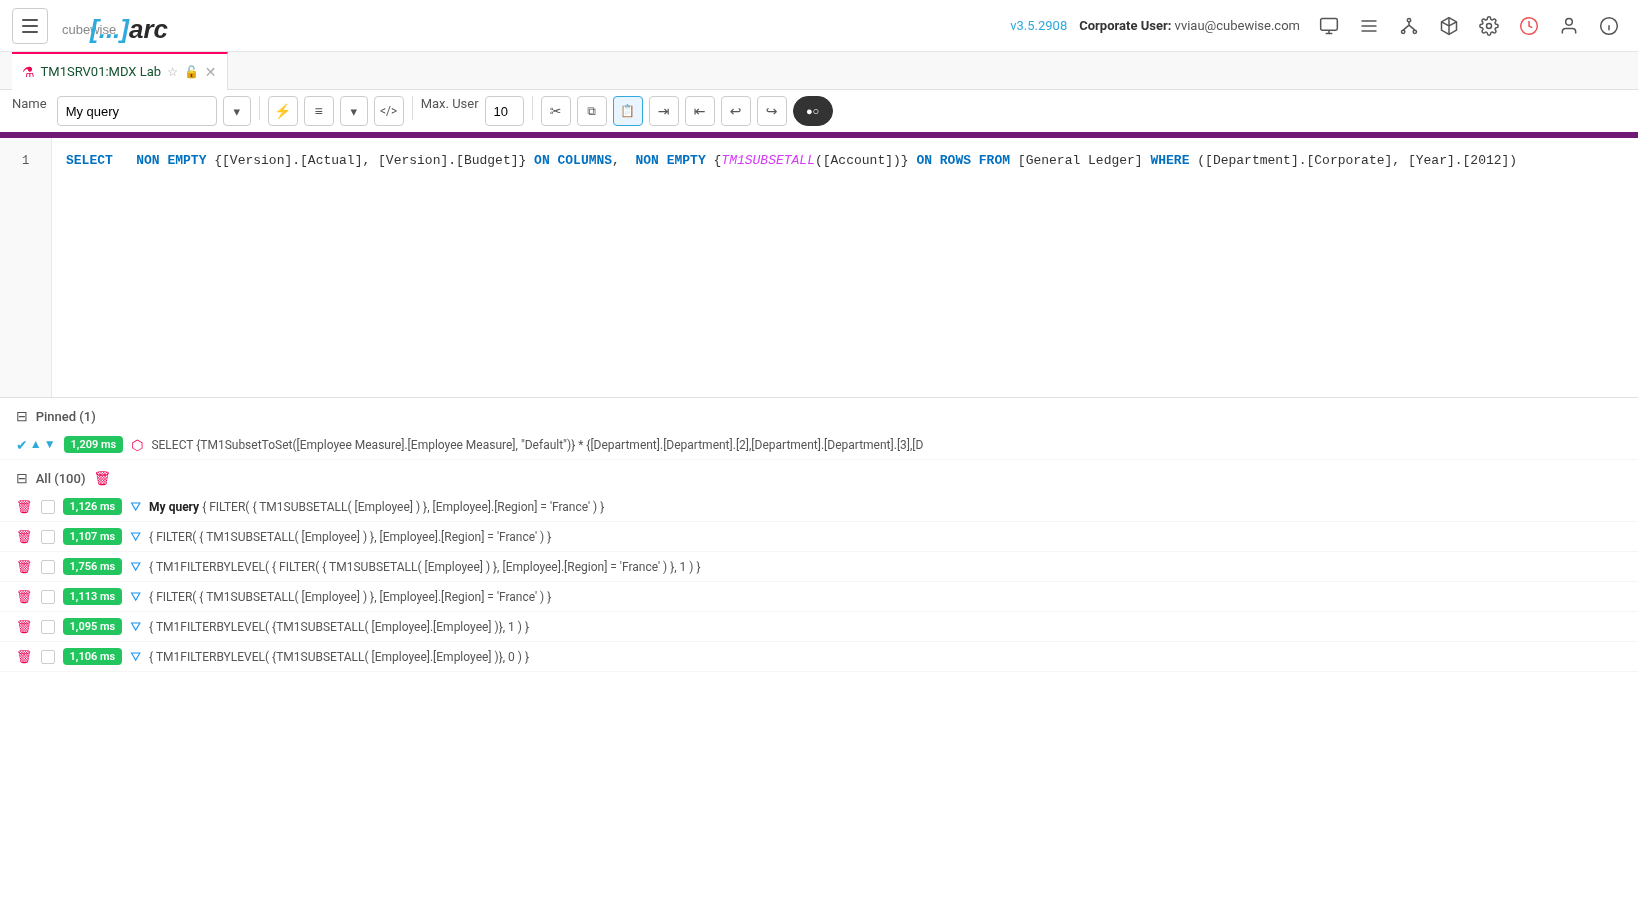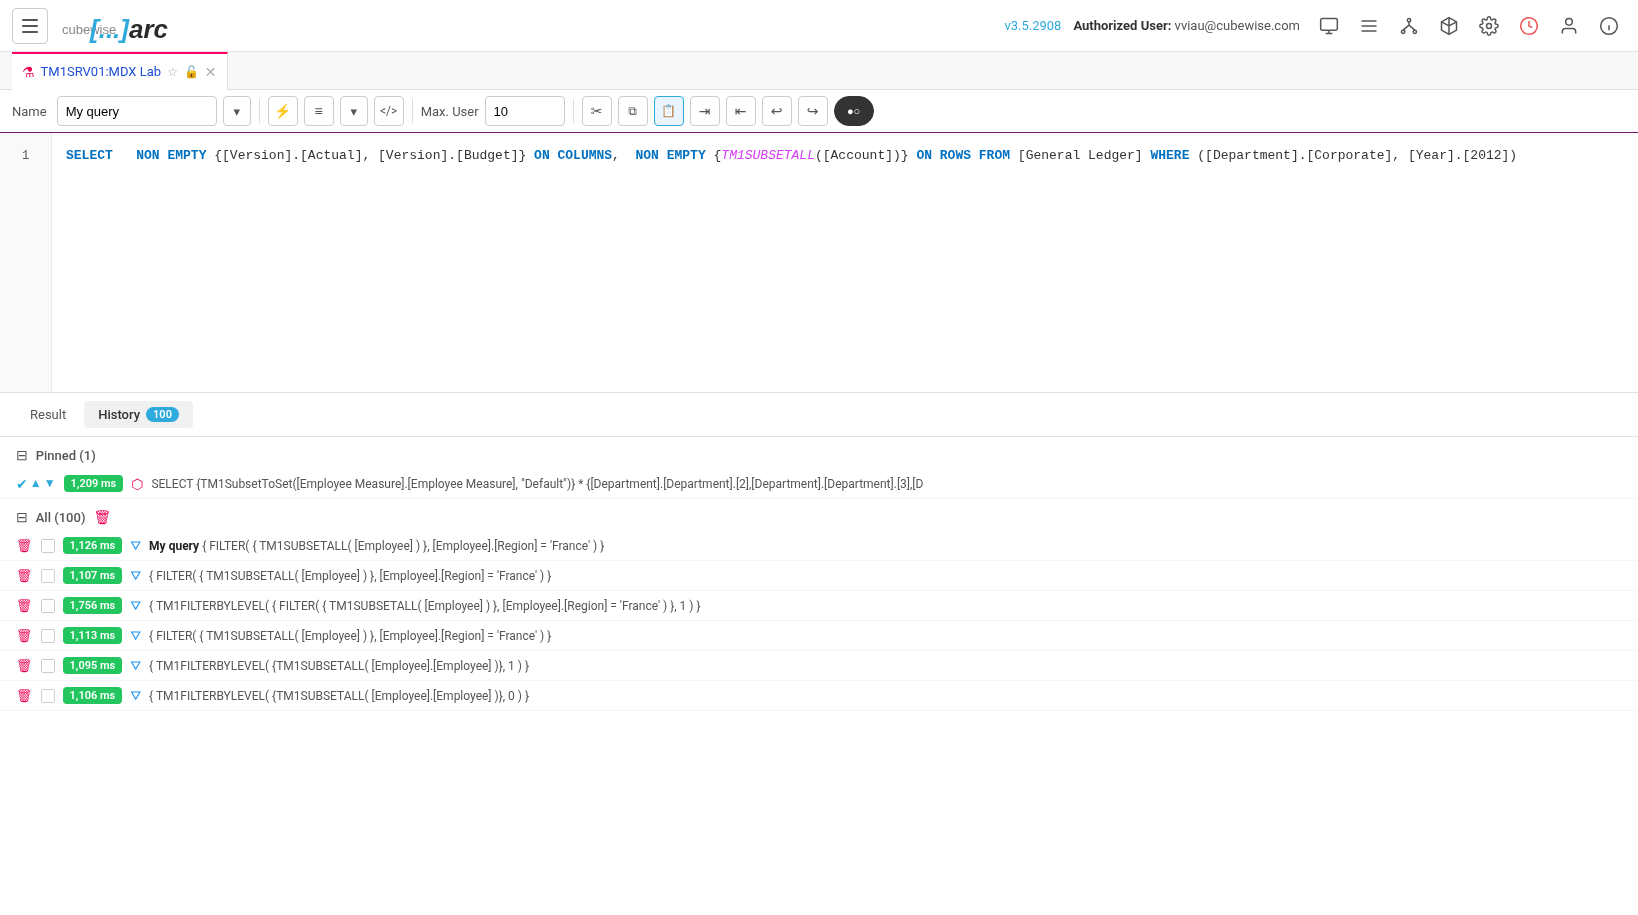--- a/index.html
+++ b/index.html
@@ -38,29 +38,29 @@
     }
     .tab-item {
       display: flex; align-items: center; gap: 6px;
       padding: 0 10px; height: 38px; cursor: pointer;
       border-right: 1px solid #e0e0e0;
       font-size: 13px; color: #333;
       background: #fff; border-top: 2px solid transparent;
     }
     .tab-item.active { border-top: 2px solid #f06; background: #fff; }
     .tab-flask { color: #e05; font-size: 14px; }
-    .tab-label { color: #1d4ed8; }
+    .tab-label { color: #14532d; }
     .tab-star { color: #aaa; font-size: 12px; cursor: pointer; }
     .tab-lock { color: #aaa; font-size: 12px; }
     .tab-close { color: #aaa; font-size: 14px; cursor: pointer; }
 
     
     .toolbar {
-      display: flex; align-items: center; gap: 6px;
-      padding: 6px 12px; border-bottom: 1px solid #701a75;
+      display: flex; align-items: flex-start; gap: 6px;
+      padding: 6px 12px; border-bottom: 6px solid #701a75;
       background: #fff;
     }
     .toolbar-label { font-size: 13px; color: #555; margin-right: 4px; }
     .toolbar-input {
       border: 1px solid #ccc; border-radius: 4px; padding: 4px 8px;
       font-size: 13px; width: 160px; height: 30px;
     }
     .toolbar-dropdown-btn {
       border: 1px solid #ccc; border-radius: 4px; width: 28px; height: 30px;
       display: flex; align-items: center; justify-content: center;
@@ -69,21 +69,21 @@
     .toolbar-sep { width: 1px; height: 24px; background: #ddd; margin: 0 2px; }
     .toolbar-btn {
       width: 30px; height: 30px; border: 1px solid #ccc; border-radius: 4px;
       display: flex; align-items: center; justify-content: center;
       cursor: pointer; background: #fff; color: #555; font-size: 14px;
     }
     .toolbar-btn.active { background: #e8f4ff; border-color: #2eaadc; color: #2eaadc; }
     .toolbar-maxrows-label { font-size: 13px; color: #555; }
     .toolbar-maxrows-input {
       border: 1px solid #ccc; border-radius: 4px; padding: 4px 8px;
-      font-size: 13px; width: 80px; height: 30px;
+      font-size: 13px; width: 39px; height: 30px;
     }
 
     
     .editor-area {
       display: flex; background: #fff;
       border-bottom: 1px solid #e0e0e0;
       min-height: 260px; max-height: 260px;
       overflow: hidden;
     }
     .line-numbers {
@@ -179,21 +179,21 @@
         <text x="2" y="26" font-size="13" fill="#888" font-family="sans-serif" opacity="0"> </text>
 
         <text x="30" y="30" font-size="26" font-weight="700" font-style="italic" fill="#2a2a2a" font-family="sans-serif">
           <tspan fill="#2eaadc">[...]</tspan>arc
         </text>
       </svg>
     </div>
     <div class="nav-spacer"></div>
     <span class="version-text">v3.5.2908</span>
     <span class="auth-text">
-      <strong>Authorized User:</strong>&nbsp;<span>vviau@cubewise.com</span>
+      <strong>Corporate User:</strong>&nbsp;<span>vviau@cubewise.com</span>
     </span>
 
     <div class="nav-icons">
       <div class="nav-icon-btn">
         <svg viewBox="0 0 24 24" fill="none" stroke="#555" stroke-width="1.8">
             <rect x="2" y="3" width="20" height="14" rx="2"></rect>
             <path d="M8 21h8M12 17v4"></path>
           </svg>
       </div>
       <div class="nav-icon-btn">
@@ -305,29 +305,20 @@
   </div>
 
   <div class="editor-area">
     <div class="line-numbers">
       <div class="line-num active">1</div>
     </div>
     <div class="code-content"><span class="kw">SELECT</span>   <span class="kw">NON EMPTY</span> {[Version].[Actual], [Version].[Budget]} <span class="kw-on">ON COLUMNS</span>,  <span class="kw">NON EMPTY</span> {<span class="fn-pink">TM1SUBSETALL</span>([Account])} <span class="kw-on">ON ROWS</span> <span class="kw">FROM</span> [General Ledger] <span class="kw">WHERE</span> ([Department].[Corporate], [Year].[2012])</div>
   </div>
 
   <div class="results-area">
-    <div class="results-tabs">
-      <div class="res-tab">
-        <span>Result</span>
-      </div>
-      <div class="res-tab active">
-        <span>History</span>
-        <span class="badge">100</span>
-      </div>
-    </div>
 
     <div class="results-content">
 
       <div class="section-header">
         <span class="collapse-icon">⊟</span>
         <span>Pinned (1)</span>
       </div>
 
       <div class="history-row">
         <div class="pin-icons">

